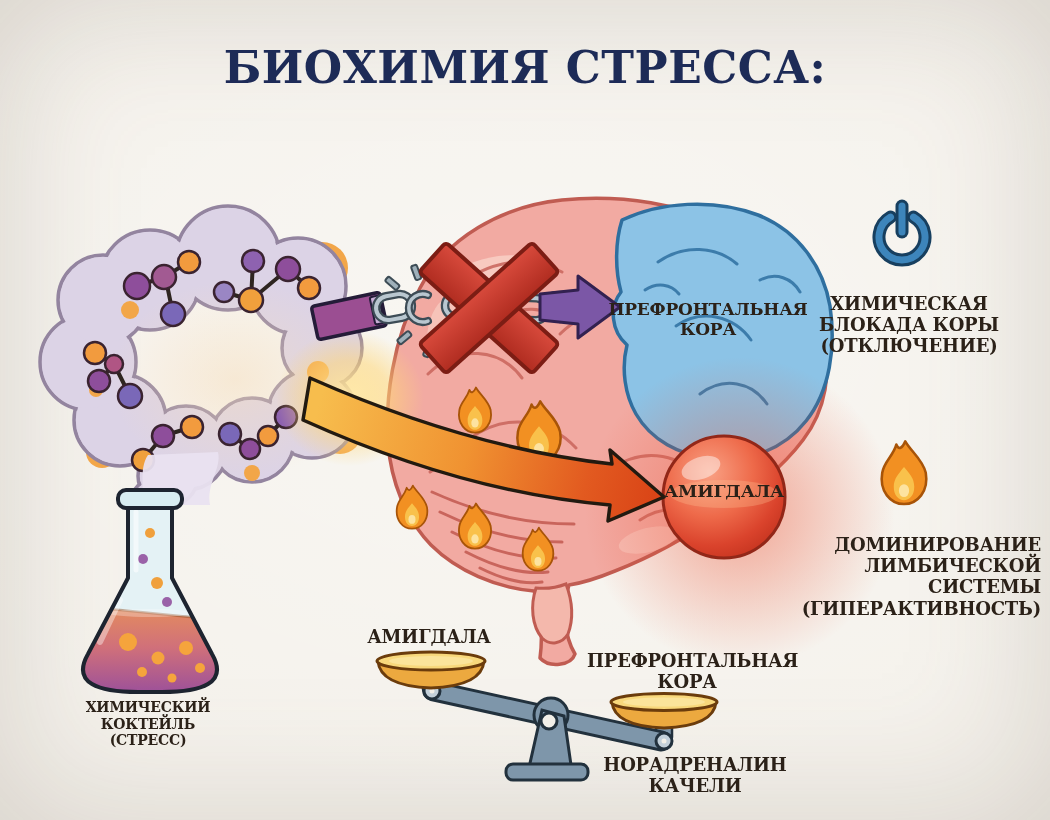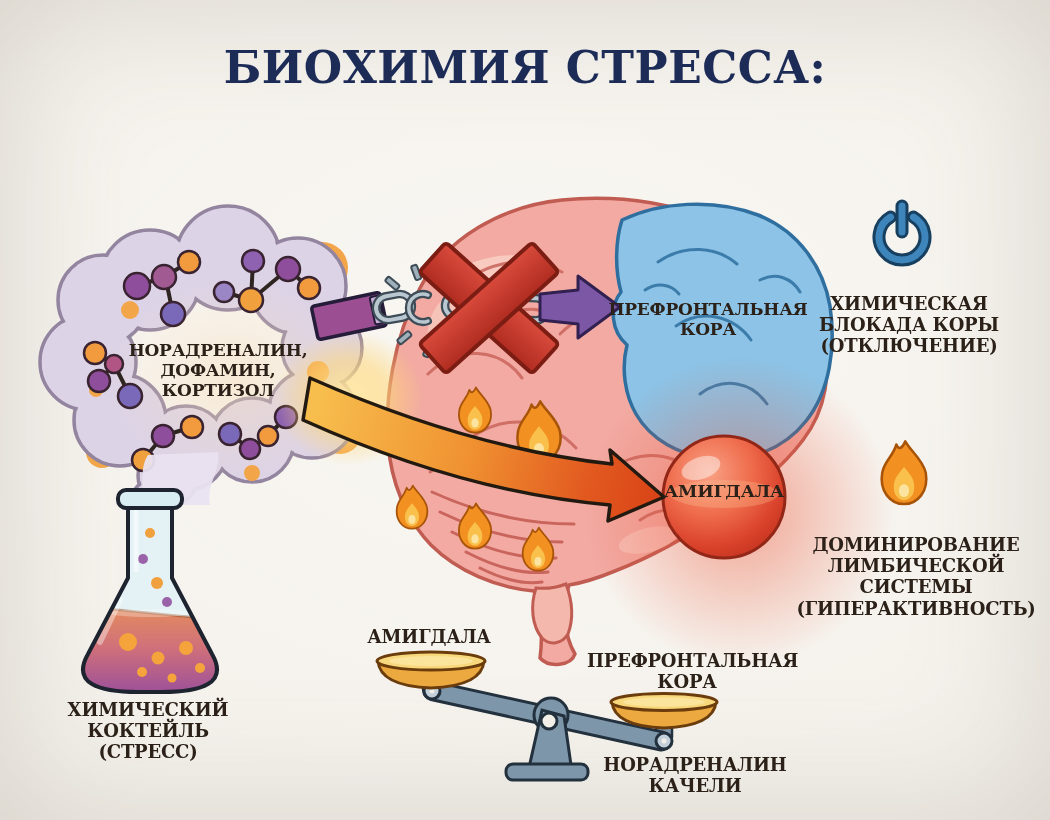--- a/index.html
+++ b/index.html
@@ -320,38 +320,35 @@
       <ellipse cx="664" cy="702" rx="53" ry="8.5" fill="#f8d87c" stroke="#6b3c0c" stroke-width="3"></ellipse>
       <ellipse cx="664" cy="702" rx="41" ry="4.5" fill="#fbe49b"></ellipse>
     </g>
   </g>
 </svg>
 
   <div id="title">
     <div>БИОХИМИЯ СТРЕССА:</div>
   </div>
 
-  <div class="label" style="left:118px;top:340px;width:200px;font-size:17px;">НОРАДРЕНАЛИН,
-ДОФАМИН,
-КОРТИЗОЛ</div>
-
-  <div class="label" style="left:48px;top:699px;width:200px;font-size:18px;">ХИМИЧЕСКИЙ
+
+  <div class="label" style="left:48px;top:699px;width:200px;font-size:14px;">ХИМИЧЕСКИЙ
 КОКТЕЙЛЬ
 (СТРЕСС)</div>
 
   <div class="label" style="left:608px;top:299px;width:200px;font-size:17px;">ПРЕФРОНТАЛЬНАЯ
 КОРА</div>
 
   <div class="label" style="left:799px;top:267px;width:220px;font-size:18px;margin-top:26px;">ХИМИЧЕСКАЯ
 БЛОКАДА КОРЫ
 (ОТКЛЮЧЕНИЕ)</div>
 
   <div class="label" style="left:644px;top:481px;width:160px;font-size:17.5px;">АМИГДАЛА</div>
 
-  <div class="label" style="left:791px;top:534px;width:250px;font-size:18px;">ДОМИНИРОВАНИЕ
+  <div class="label" style="left:791px;top:534px;width:250px;font-size:18px;text-align:right;">ДОМИНИРОВАНИЕ
 ЛИМБИЧЕСКОЙ
 СИСТЕМЫ
 (ГИПЕРАКТИВНОСТЬ)</div>
 
   <div class="label" style="left:329px;top:626px;width:200px;font-size:18px;">АМИГДАЛА</div>
 
   <div class="label" style="left:587px;top:650px;width:200px;font-size:18px;">ПРЕФРОНТАЛЬНАЯ
 КОРА</div>
 
   <div class="label" style="left:585px;top:754px;width:220px;font-size:18px;">НОРАДРЕНАЛИН

